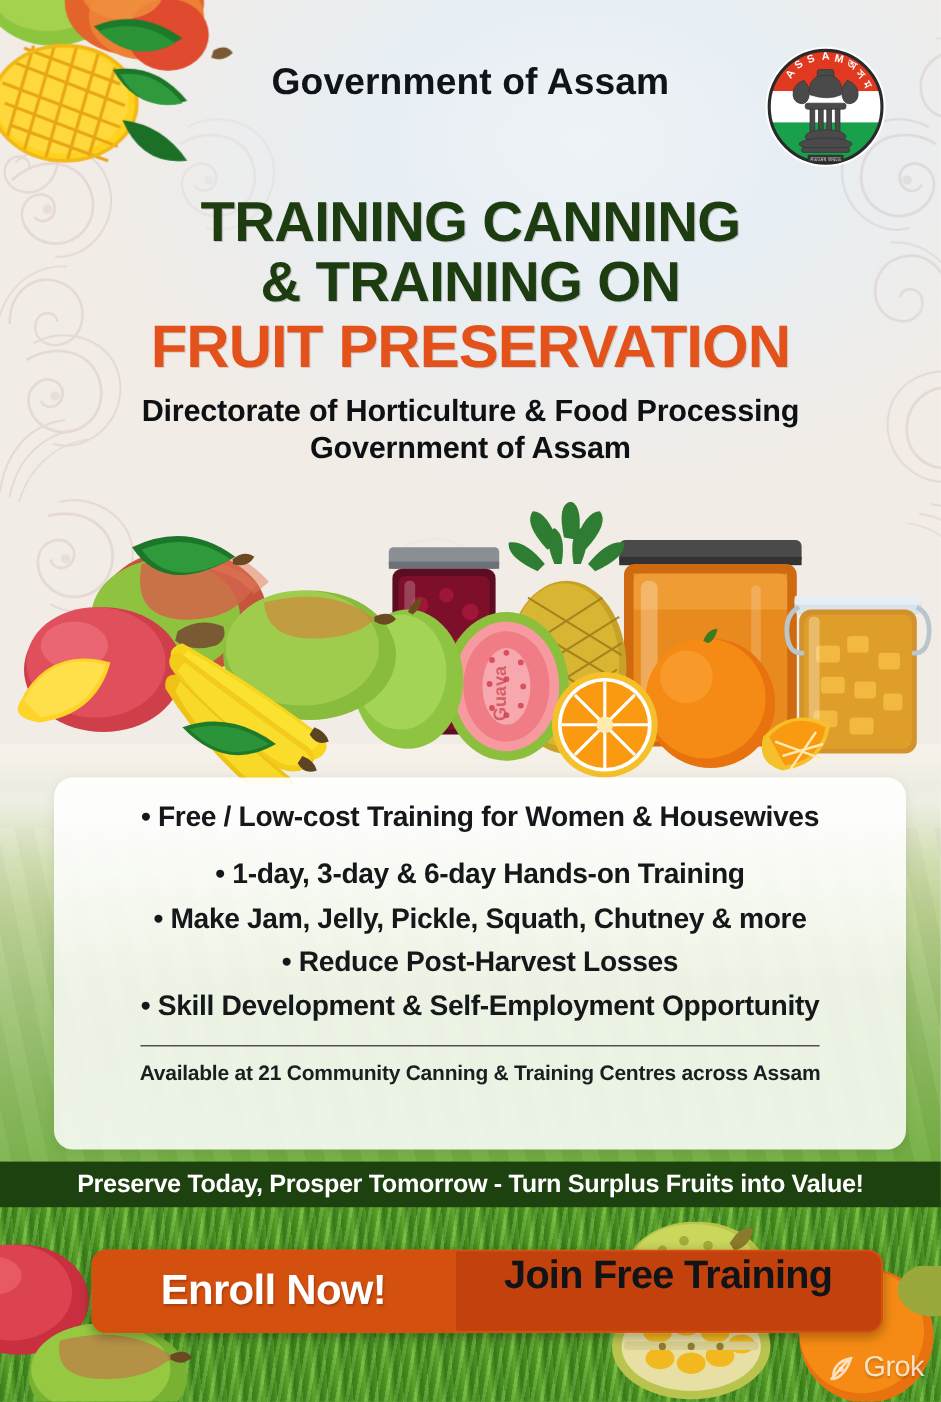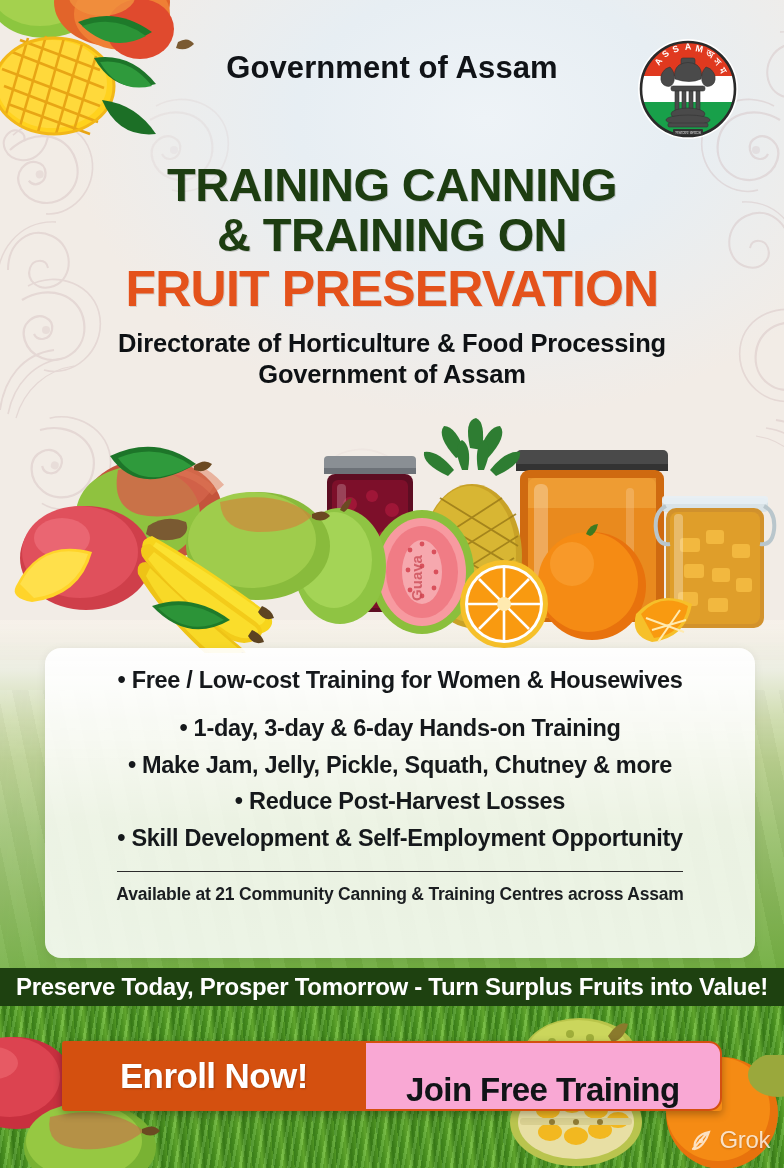--- a/index.html
+++ b/index.html
@@ -113,39 +113,39 @@
     letter-spacing: -.2px; white-space: nowrap;
   }
 
   
   .tagline {
     position: absolute; left: 0; top: 968px; width: 784px; height: 38px;
     background: #1e4110; z-index: 22;
     display: flex; align-items: center; justify-content: center;
   }
   .tagline span {
-    color: #ffffff; font-size: 24px; font-weight: 700; letter-spacing: -.3px;
+    color: #ffffff; font-size: 21px; font-weight: 700; letter-spacing: -.3px;
     white-space: nowrap;
   }
 
   
   .cta {
-    position: absolute; left: 62px; top: 1041px; width: 660px; height: 70px;
-    border-radius: 3px; overflow: hidden; display: flex; z-index: 26;
+    position: absolute; left: 76px; top: 1041px; width: 660px; height: 70px;
+    border-radius: 13px; overflow: hidden; display: flex; z-index: 26;
     box-shadow: 0 3px 9px rgba(0,0,0,.30);
   }
   .cta-primary {
     width: 46%; background: #d4500f; display: flex; align-items: center; justify-content: center;
   }
   .cta-primary span {
     color: #ffffff; font-size: 35px; font-weight: 800; letter-spacing: -.6px;
     text-shadow: 1px 1px 2px rgba(0,0,0,.22);
   }
   .cta-secondary {
-    width: 54%; background: #f9a8d4; display: flex; align-items: flex-end; justify-content: center;
+    width: 54%; background: #c2410c; display: flex; align-items: flex-start; justify-content: center;
     border: 2px solid #d4500f; border-left: none; border-radius: 0 13px 13px 0;
   }
   .cta-secondary span {
     color: #111417; font-size: 33px; font-weight: 800; letter-spacing: -.6px;
   }
 
   
   .watermark {
     position: absolute; right: 14px; bottom: 14px; z-index: 40;
     display: flex; align-items: flex-end; gap: 5px; opacity: .82;

